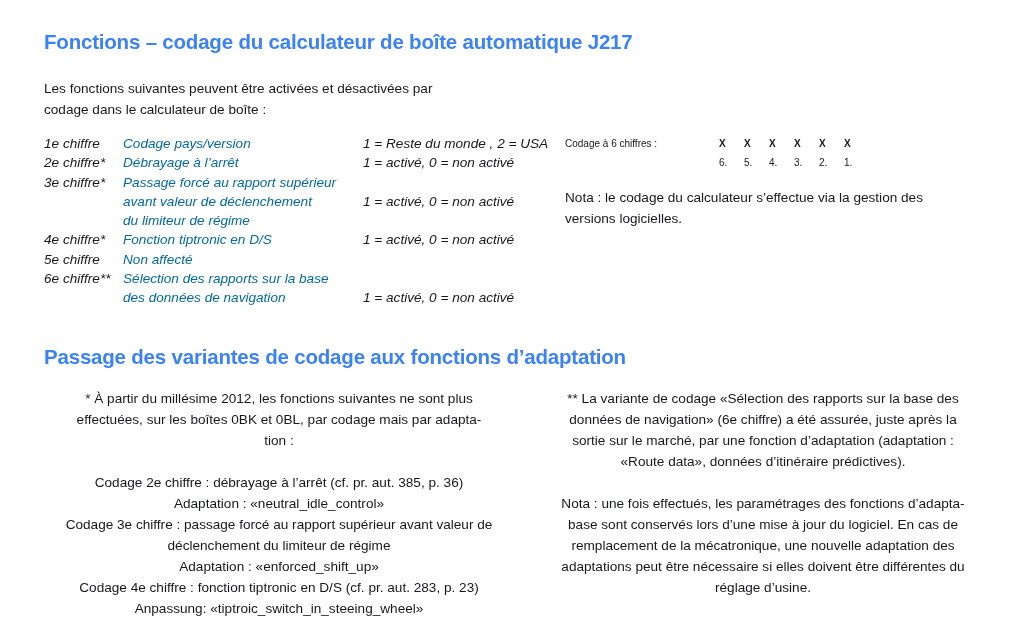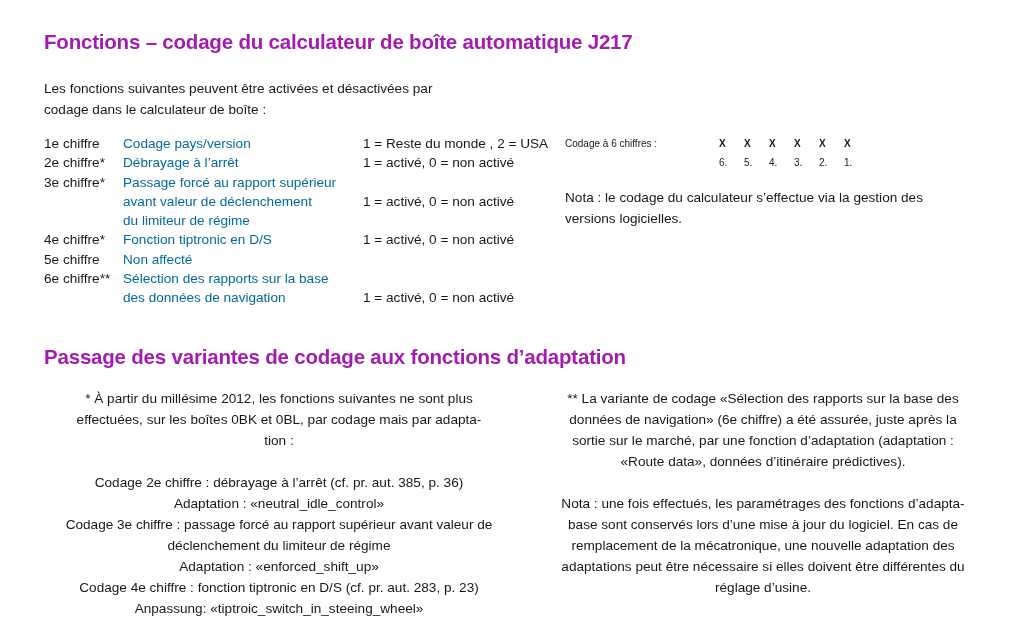--- a/index.html
+++ b/index.html
@@ -24,21 +24,21 @@
   }
 
   
   .h-main {
     position: absolute;
     left: 44px;
     font-size: 20.5px;
     font-weight: bold;
     letter-spacing: -0.2px;
     white-space: nowrap;
-    color: #a21caf;
+    color: #3b82f6;
   }
   #heading-functions { top: 30px; }
   #heading-passage   { top: 345px; }
 
   
   .intro {
     position: absolute;
     left: 44px;
     top: 78px;
     width: 520px;
@@ -54,20 +54,21 @@
     left: 44px;
     top: 134px;
     width: 500px;
     font-size: 13.6px;
     line-height: 19.3px;
   }
   .crow {
     display: flex;
     align-items: flex-end;
     height: 19.3px;
+    font-style: italic;
   }
   .c-digit {
     width: 79px;
     flex: 0 0 79px;
     white-space: nowrap;
     color: #16181a;
   }
   .c-desc {
     width: 240px;
     flex: 0 0 240px;

